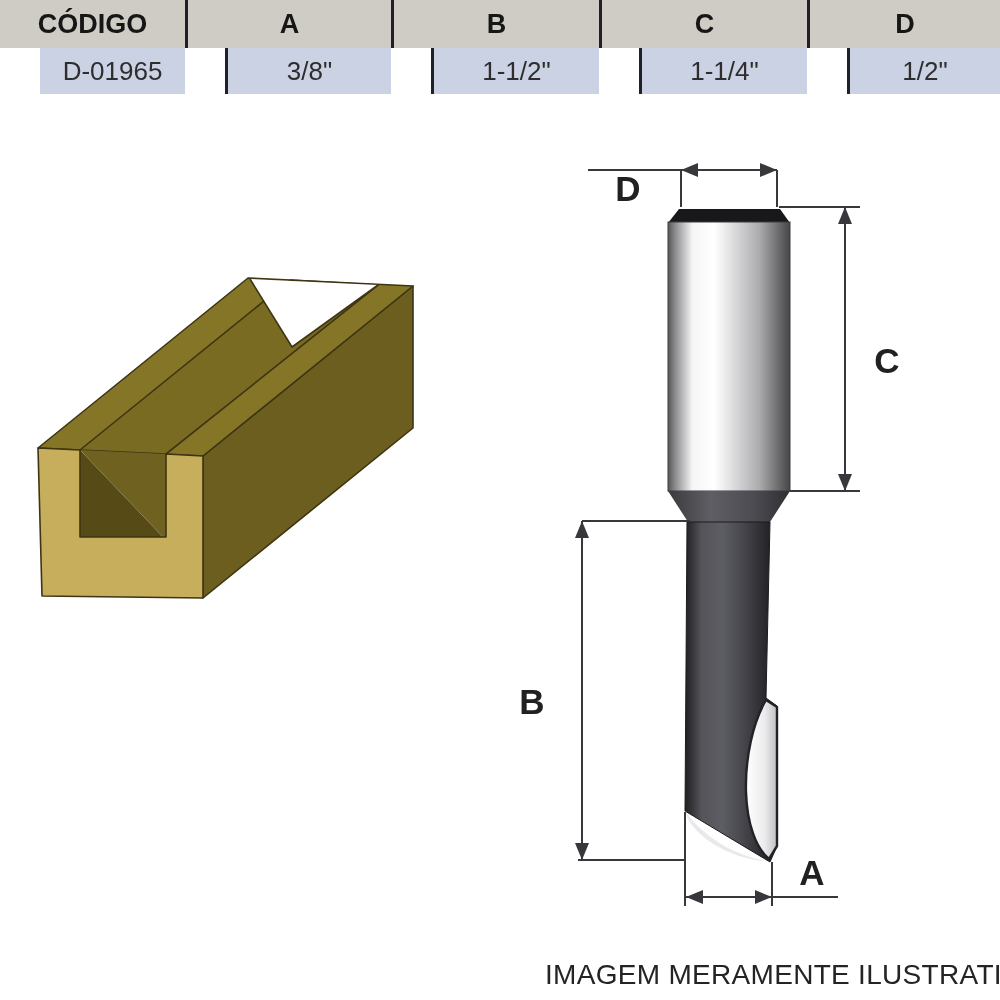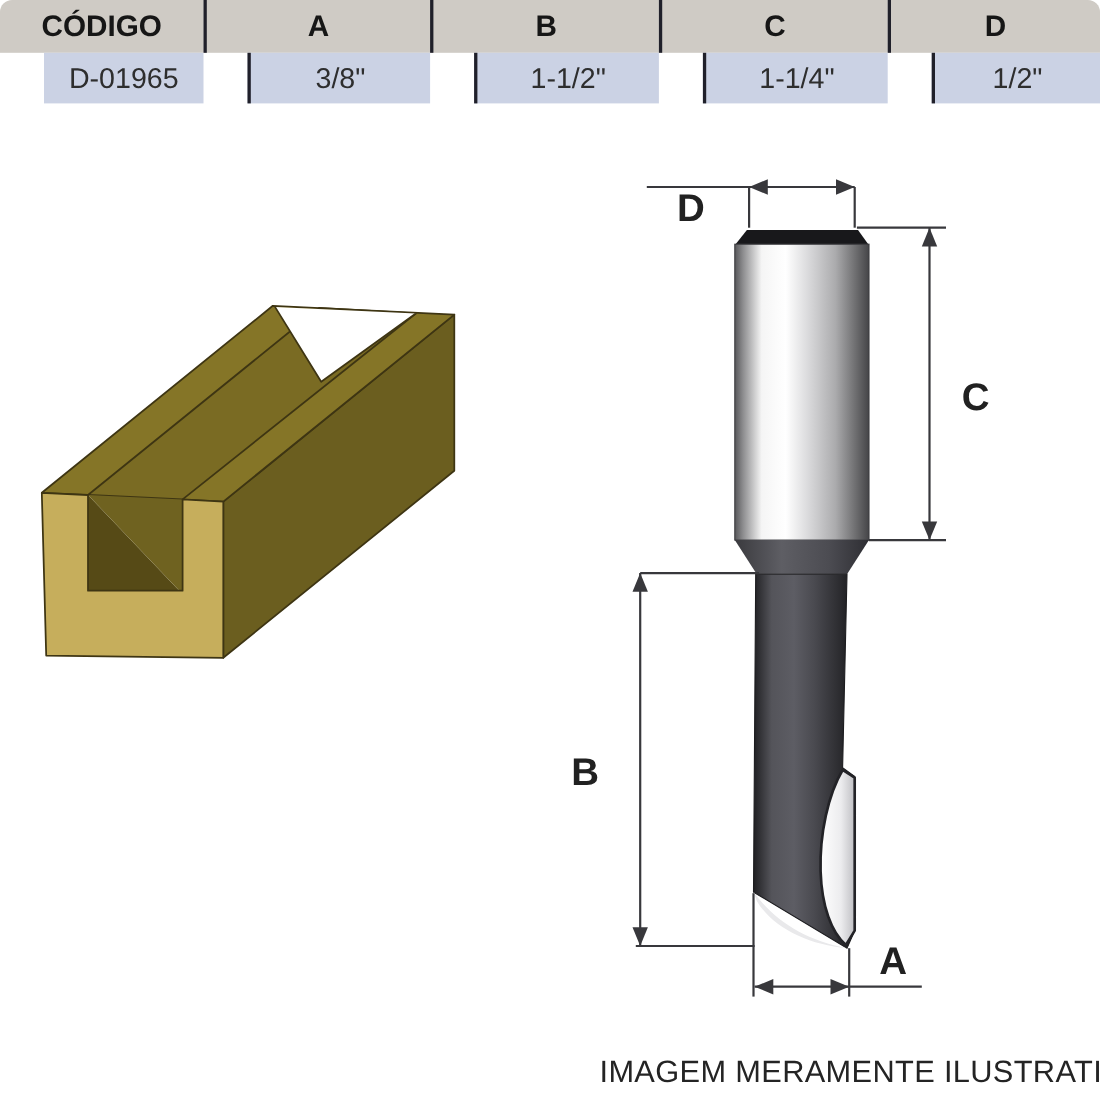--- a/index.html
+++ b/index.html
@@ -1,18 +1,18 @@
 <!DOCTYPE html>
 <html><head>
 <meta charset="utf-8">
 <style>
   html,body{margin:0;padding:0;background:#ffffff;}
   .page{
     position:relative;width:1000px;height:1000px;background:#ffffff;
-    font-family:"Liberation Sans", sans-serif;overflow:hidden;border-radius:11px;
+    font-family:"Liberation Sans", sans-serif;overflow:hidden;
   }
   
   .spec-table{
     position:absolute;left:0;top:0;width:1000px;
     display:grid;
     grid-template-columns:185px 206px 208px 208px 193px;
     grid-template-rows:48px 46px;
   }
   .cell{
     display:flex;align-items:center;justify-content:center;

